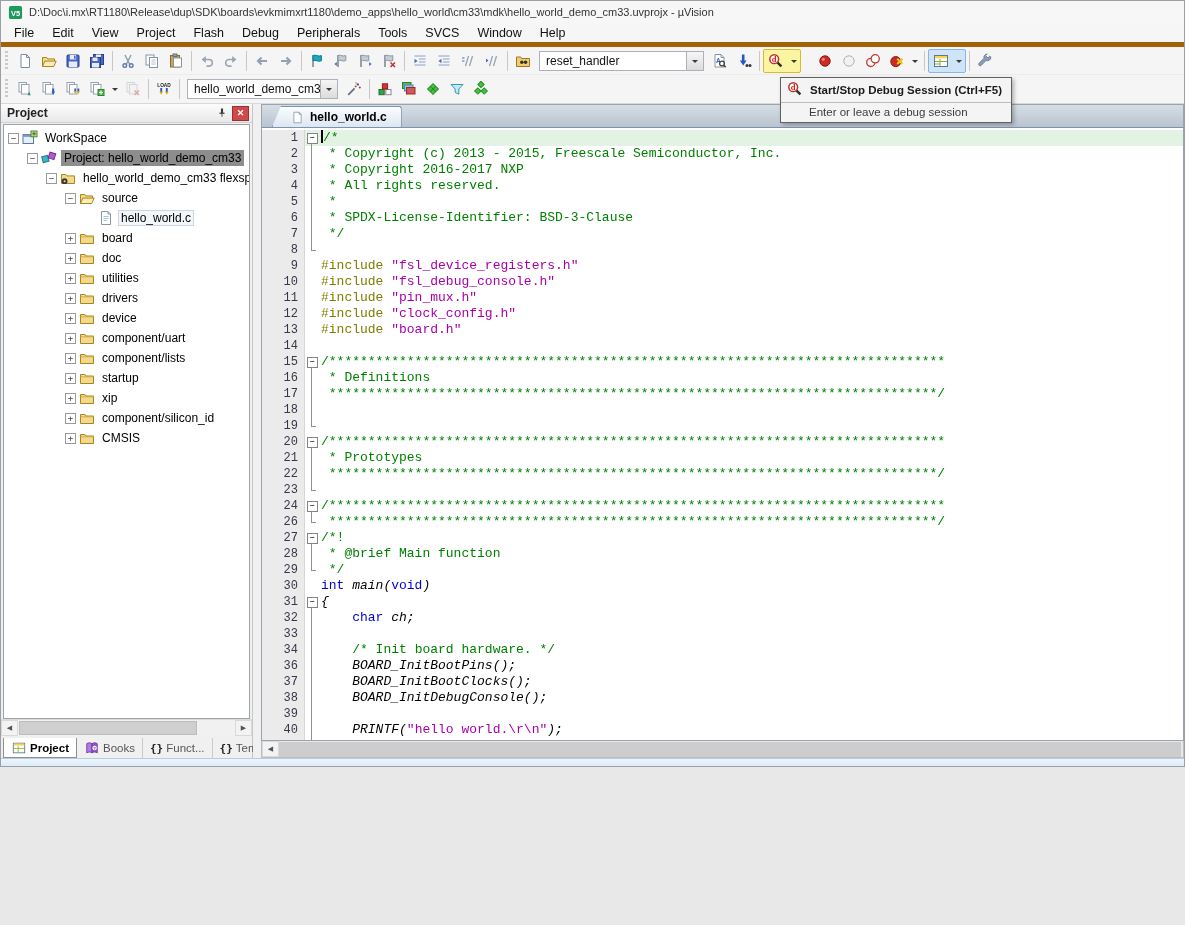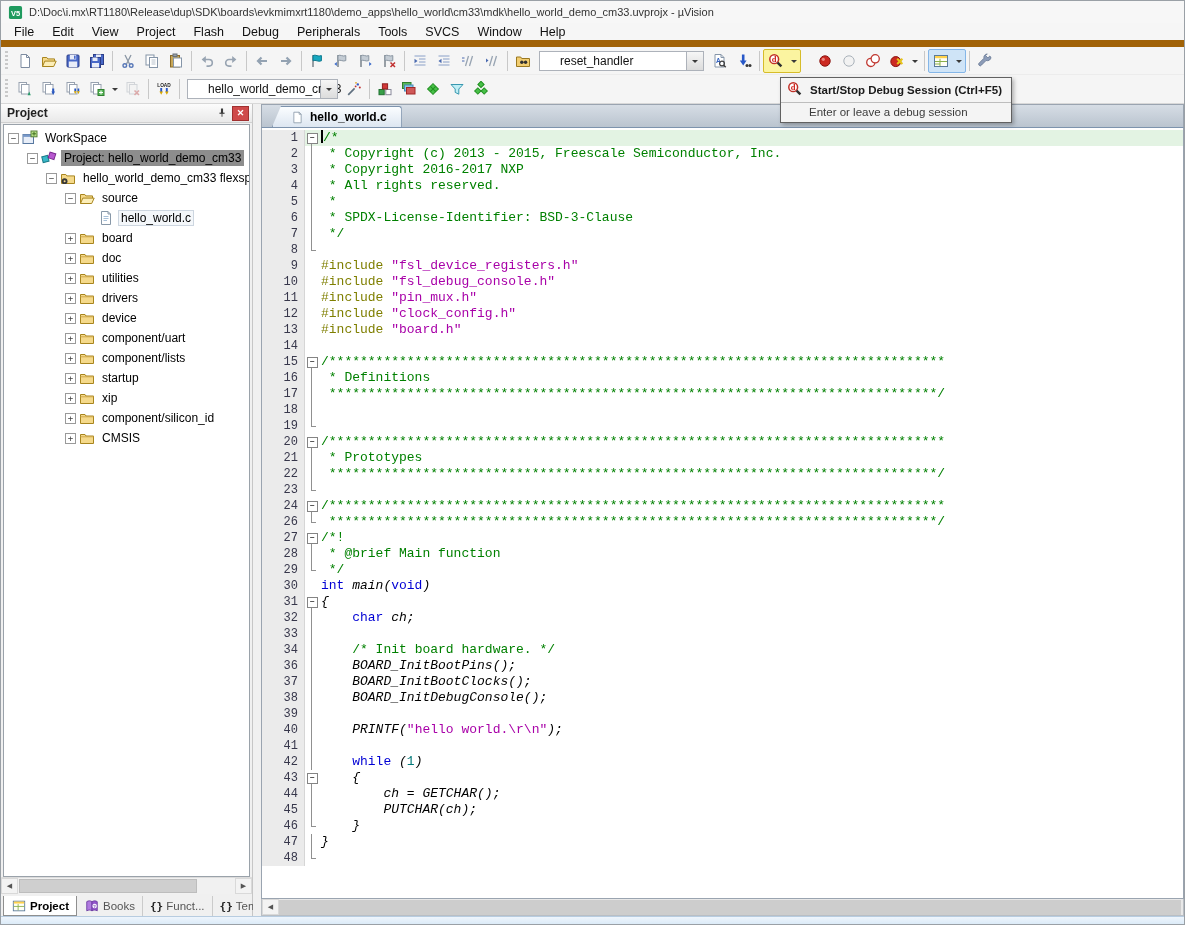--- a/index.html
+++ b/index.html
@@ -1,40 +1,40 @@
 <!DOCTYPE html>
 <html style="--accent-yellow: #fbf4a0; --accent-yellow-border: #d6bc2a; --accent-blue: #cfe4f7; --accent-blue-border: #84b6e8; --selection-gray: #8d8d8d; --line-highlight: #e3f3e3; --comment: #008000; --keyword: #0000d4; --preprocessor: #7f7f00; --string: #a800a8; --number: #007878; --close-button: #cf4a4a; --logo-green: #1f9a5e;"><head>
 <meta charset="utf-8">
 <style>
   html,body{margin:0;padding:0;background:#e8e8e8;}
   *{box-sizing:border-box;}
-  .window{width:1185px;height:925px;display:flex;flex-direction:column;background:#4c1d95;
+  .window{width:1185px;height:767px;display:flex;flex-direction:column;background:#4c1d95;
     font-family:"Liberation Sans",sans-serif;position:relative;overflow:hidden;border:1px solid #9aa0a6;justify-content:center;}
   
   .titlebar{height:22px;background:#f7f7f7;display:flex;align-items:center;gap:6px;padding:0 6px;flex:none;}
   .titlebar .ttext{font-size:11px;color:#333;white-space:nowrap;overflow:hidden;}
   
-  .menubar{height:24px;background:#f6f6f6;display:flex;align-items:center;padding:0 4px;flex:none;border-bottom:7px solid #a16207;}
+  .menubar{height:24px;background:#f6f6f6;display:flex;align-items:center;padding:0 4px;flex:none;border-bottom:5px solid #a16207;}
   .menu-item{padding:3px 9px;font-size:12.5px;color:#111;cursor:default;}
   
   .toolbar{display:flex;align-items:center;padding:0 2px 0 0;flex:none;background:#f5f5f5;}
   #toolbar1{height:28px;border-bottom:1px solid #ececec;}
   #toolbar2{height:29px;border-bottom:1px solid #d8d8d8;}
   .grip{width:8px;height:20px;margin:0 2px;background:repeating-linear-gradient(to bottom,#c9c9c9 0 2px,transparent 2px 4px);background-size:3px 100%;background-repeat:no-repeat;background-position:2px 0;flex:none;}
   .tb-btn{width:24px;height:22px;display:flex;align-items:center;justify-content:center;border:1px solid transparent;border-radius:2px;flex:none;}
   .tb-btn.disabled{opacity:.45;}
   .tsep{width:1px;height:20px;background:#c8c8c8;margin:0 3px;flex:none;}
   .icon{display:inline-flex;align-items:center;justify-content:center;width:16px;height:16px;line-height:16px;}
   .icon svg{display:block;}
   .dd{display:inline-block;width:0;height:0;border:3.5px solid transparent;border-top-color:#3a3a3a;margin-top:4px;}
   .dd-btn{width:12px;height:22px;display:flex;align-items:center;justify-content:center;flex:none;}
   .hl-yellow{display:flex;align-items:center;background:var(--accent-yellow);border:1px solid var(--accent-yellow-border);border-radius:2px;flex:none;}
   .hl-blue{display:flex;align-items:center;background:var(--accent-blue);border:1px solid var(--accent-blue-border);border-radius:2px;flex:none;}
   .combo{display:flex;align-items:center;margin:0 4px;flex:none;}
-  .combo-field{height:20px;background:#fff;border:1px solid #adb2ba;display:flex;align-items:center;padding:0 20px;font-size:12px;color:#111;white-space:nowrap;}
+  .combo-field{height:20px;background:#fff;border:1px solid #adb2ba;display:flex;align-items:center;padding:0 6px;font-size:12px;color:#111;white-space:nowrap;}
   .combo-btn{width:17px;height:20px;border:1px solid #adb2ba;border-left:none;background:linear-gradient(#f6f6f6,#dcdcdc);display:flex;align-items:center;justify-content:center;}
   
   .main{flex:1;display:flex;min-height:0;}
   .left-panel{width:252px;flex:none;display:flex;flex-direction:column;background:#f0f0f0;border-right:1px solid #c6c6c6;}
   .panel-header{height:19px;display:flex;align-items:center;padding:0 3px 0 6px;font-size:12px;font-weight:bold;color:#222;background:linear-gradient(#fcfcfc,#e9e9e9);border-bottom:1px solid #d0d0d0;flex:none;}
   .panel-header .sp{flex:1;}
   .pinbtn{width:16px;height:15px;display:flex;align-items:center;justify-content:center;}
   .closebtn{width:17px;height:15px;background:var(--close-button);color:#fff;font-size:9px;font-weight:bold;display:flex;align-items:center;justify-content:center;margin-left:2px;border:1px solid #a03030;}
   .tree-frame{flex:1;margin:1px 2px 0 2px;background:#fff;border:1px solid #9aa2aa;overflow:hidden;padding-top:3px;}
   .trow{height:20px;display:flex;align-items:center;white-space:nowrap;}

